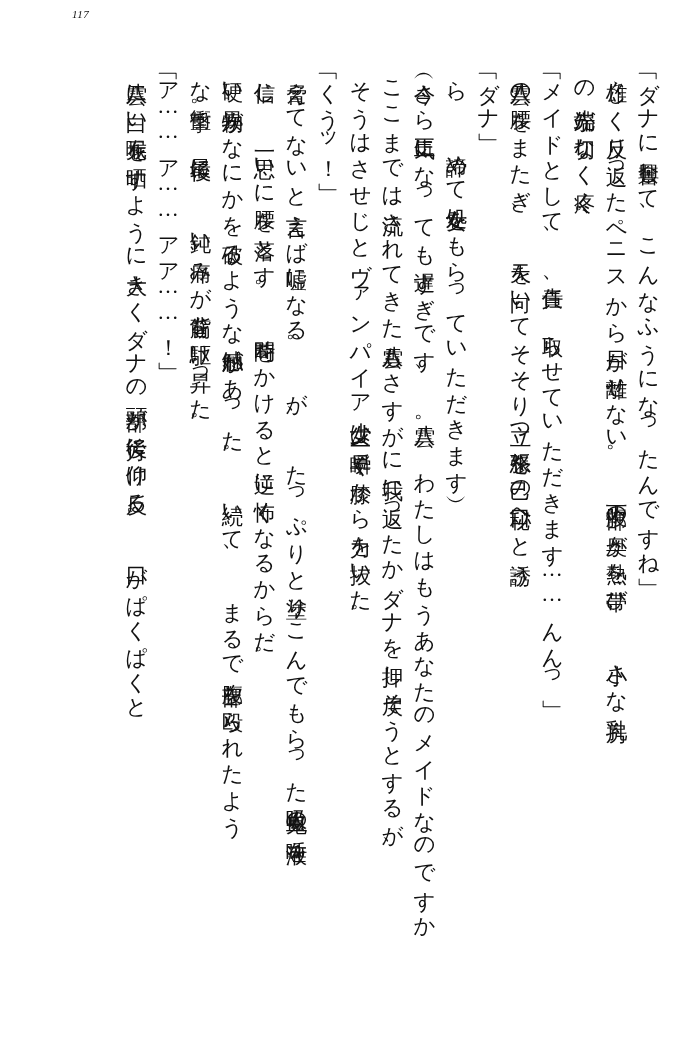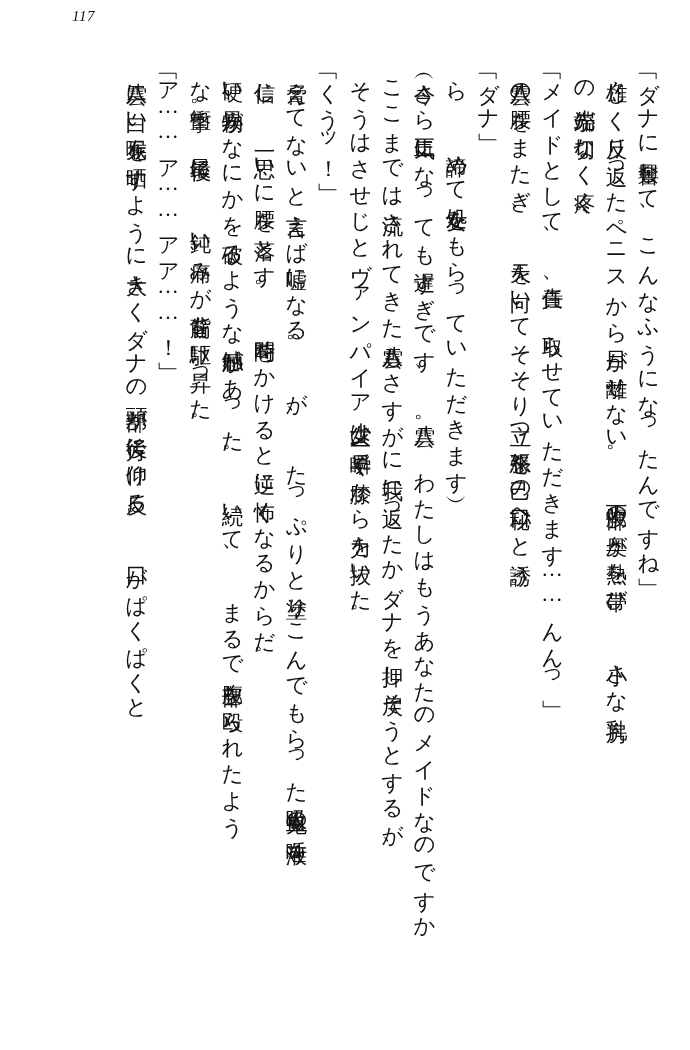--- a/index.html
+++ b/index.html
@@ -18,21 +18,21 @@
     background: #ffffff;
     overflow: hidden;
     box-sizing: border-box;
   }
   .page-number {
     position: absolute;
     top: 8px;
     left: 72px;
     font-family: "Liberation Serif", "DejaVu Serif", serif;
     font-style: italic;
-    font-size: 15px;
+    font-size: 11px;
     letter-spacing: 0.5px;
     color: #111111;
   }
   .text-block {
     position: absolute;
     top: 66px;
     left: 34px;
     width: 624px;
     height: 968px;
     display: flex;

